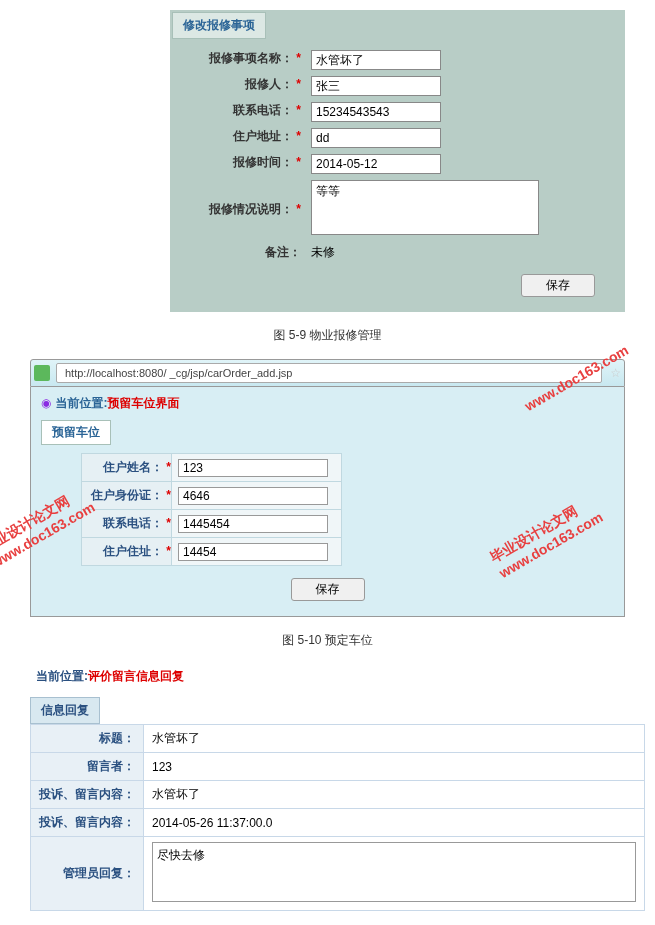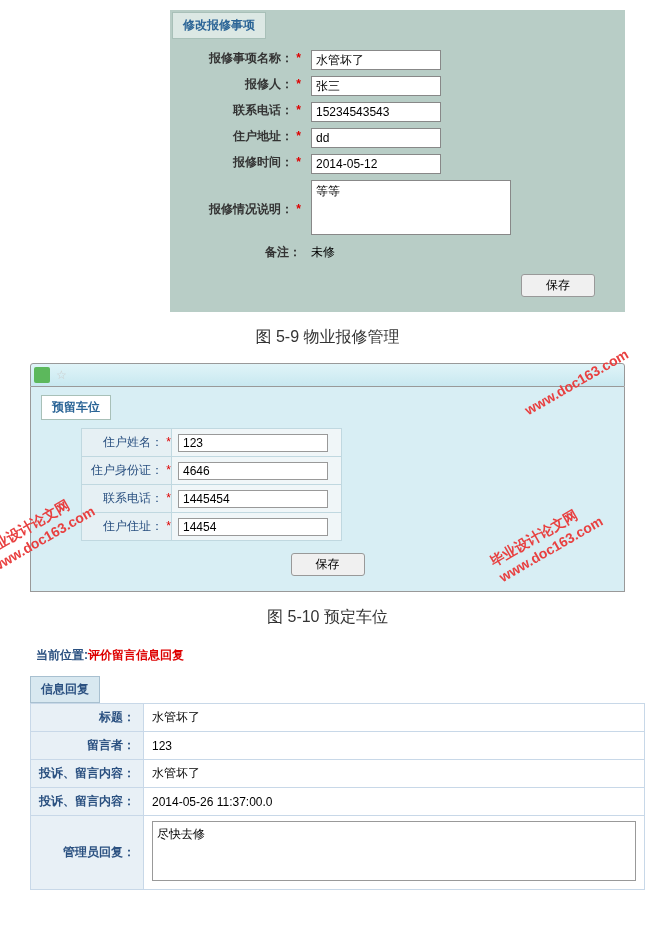--- a/index.html
+++ b/index.html
@@ -1,47 +1,47 @@
 <!DOCTYPE html>
 <html><head>
   <meta charset="utf-8">
   <style>
     * { margin: 0; padding: 0; box-sizing: border-box; }
     body { font-family: "Microsoft YaHei", SimSun, Arial, sans-serif; font-size: 12px; background: #fff; width: 655px; }
     
     .section { margin-bottom: 15px; }
-    .caption { text-align: center; font-size: 16px; margin: 15px 0; color: #333; }
+    .caption { text-align: center; font-size: 12px; margin: 15px 0; color: #333; }
     
     
     .fig59 { margin: 10px 30px 0 170px; background: #b8cdc6; padding: 0 0 15px 0; position: relative; }
     .panel-header { background: #dce8e4; border: 1px solid #a8c0b8; padding: 4px 10px; color: #2a6496; font-weight: bold; display: inline-block; margin: 2px 0 8px 2px; font-size: 12px; }
     .form-table { margin-left: 35px; border-collapse: collapse; }
     .form-table td { padding: 3px 4px; vertical-align: top; }
     .form-table td.label { text-align: right; color: #333; font-weight: bold; padding-right: 6px; white-space: nowrap; }
     .required { color: #d00; }
     .form-table input[type="text"] { width: 130px; height: 20px; border: 1px solid #888; padding: 0 4px; font-size: 12px; }
-    .form-table textarea { width: 200px; height: 55px; border: 1px solid #888; padding: 2px 4px; font-size: 12px; resize: none; }
+    .form-table textarea { width: 228px; height: 55px; border: 1px solid #888; padding: 2px 4px; font-size: 12px; resize: none; }
     .btn-row { text-align: right; margin-top: 10px; padding-right: 30px; }
     .btn { background: #f0f0f0; border: 1px solid #999; padding: 2px 24px; font-size: 12px; cursor: pointer; border-radius: 3px; }
     
     
     .fig510 { margin: 5px 30px 0 30px; position: relative; }
     .browser-bar { background: linear-gradient(#e0f4f8, #c8e8f0); border: 1px solid #999; border-radius: 3px 3px 0 0; padding: 3px; display: flex; align-items: center; }
     .url-bar { flex: 1; background: #fff; border: 1px solid #aaa; border-radius: 2px; padding: 3px 8px; font-size: 11px; color: #444; margin: 0 4px; }
     .browser-icon { width: 16px; height: 16px; background: #5cb85c; border-radius: 2px; margin-right: 2px; }
     .star-icon { color: #ccc; font-size: 12px; margin-left: 4px; }
     .fig510-content { background: #d8eef4; border: 1px solid #999; border-top: none; padding: 8px 10px 15px 10px; }
     .breadcrumb { font-size: 12px; margin-bottom: 8px; }
     .breadcrumb-label { color: #2a6496; font-weight: bold; }
     .breadcrumb .bullet { color: #8a2be2; margin-right: 4px; }
     .breadcrumb-path { color: #d00; font-weight: bold; }
     .tab-header { background: #fff; border: 1px solid #a8c0b8; padding: 3px 10px; color: #2a6496; font-weight: bold; display: inline-block; margin-bottom: 8px; font-size: 12px; }
     .form510 { margin-left: 40px; border-collapse: collapse; background: #f0f6f8; }
     .form510 td { padding: 0; }
-    .form510 td.label { background: #e6f0f4; border: 1px solid #c0d8e0; text-align: right; padding: 5px 0; color: #2a5080; font-weight: normal; white-space: nowrap; width: 90px; }
+    .form510 td.label { background: #e6f0f4; border: 1px solid #c0d8e0; text-align: right; padding: 5px 0; color: #2a5080; font-weight: bold; white-space: nowrap; width: 90px; }
     .form510 td.value { border: 1px solid #c0d8e0; padding: 3px 6px; width: 170px; }
     .form510 input[type="text"] { width: 150px; height: 18px; border: 1px solid #999; padding: 0 4px; font-size: 12px; }
     .fig510-btn { text-align: center; margin-top: 12px; }
     .watermark { position: absolute; color: #e84040; font-weight: bold; font-size: 14px; transform: rotate(-30deg); pointer-events: none; line-height: 1.3; }
     .wm1 { left: -50px; top: 150px; }
     .wm2 { right: 20px; top: 160px; }
     .wm2b { right: -10px; top: 10px; }
     .wm-line { color: #e84040; }
     
     
@@ -96,23 +96,27 @@
       <button class="btn">保存</button>
     </div>
   </div>
   <div class="caption">图 5-9  物业报修管理</div>
 </div>
 
 <div class="section">
   <div class="fig510">
     <div class="browser-bar">
       <div class="browser-icon"></div>
+      <div class="url-bar">http://localhost:8080/ _cg/jsp/carOrder_add.jsp</div>
       <span class="star-icon">☆</span>
     </div>
     <div class="fig510-content">
+      <div class="breadcrumb">
+        <span class="bullet">◉</span><span class="breadcrumb-label">当前位置:</span><span class="breadcrumb-path">预留车位界面</span>
+      </div>
       <div class="tab-header">预留车位</div>
       <table class="form510">
         <tbody>
             <tr>
           <td class="label"><span>住户姓名：</span> <span class="required">*</span></td>
           <td class="value"><input type="text" value="123" style=""></td>
         </tr>
         <tr>
           <td class="label"><span>住户身份证：</span> <span class="required">*</span></td>
           <td class="value"><input type="text" value="4646" style=""></td>

